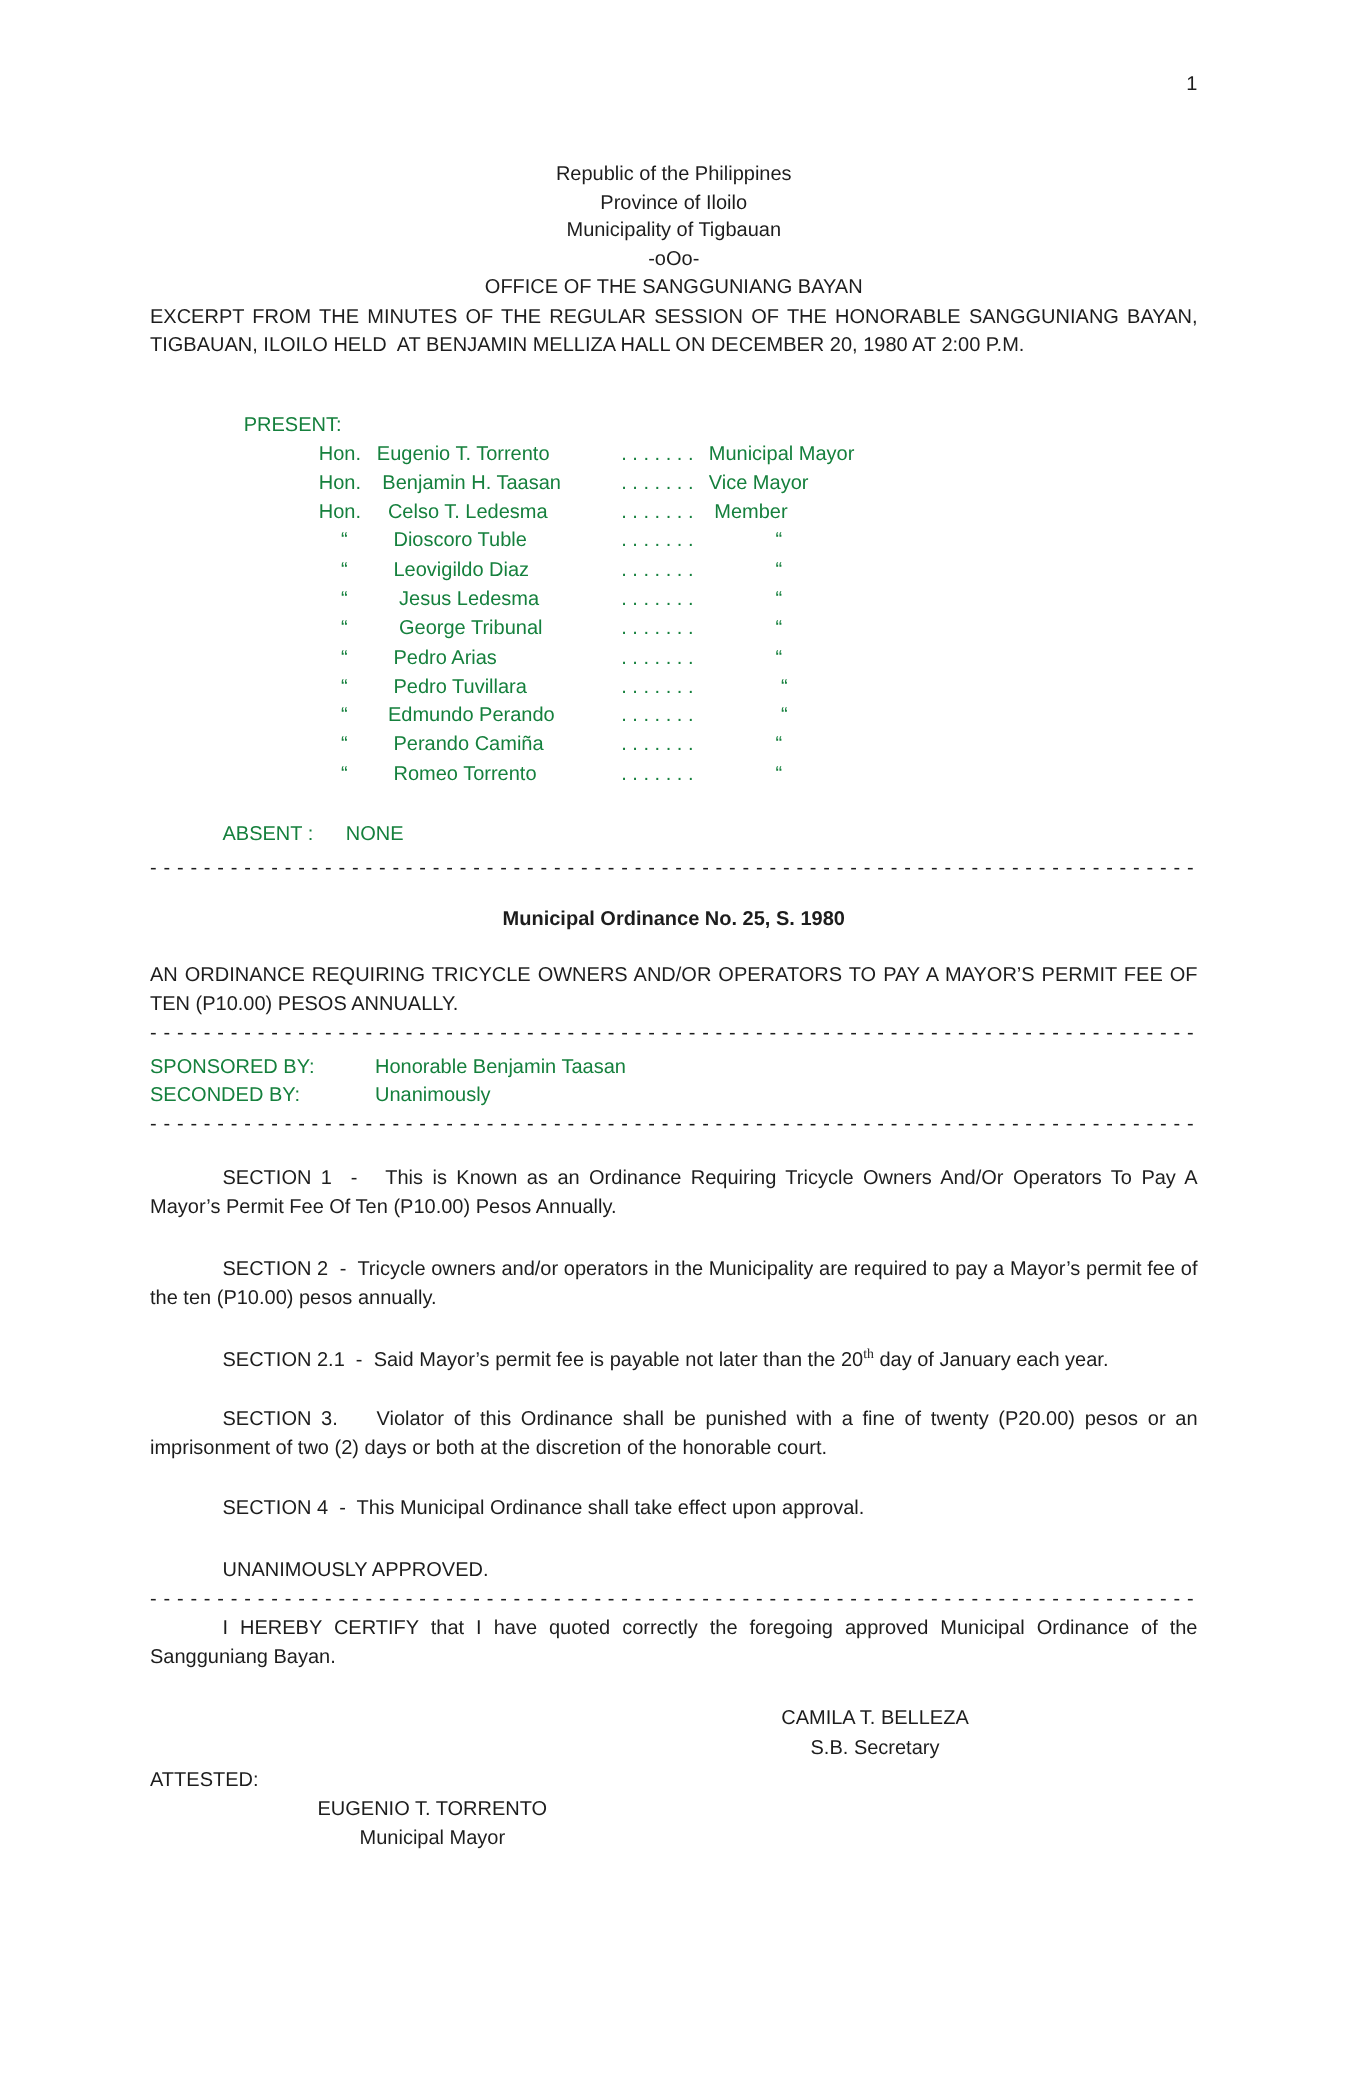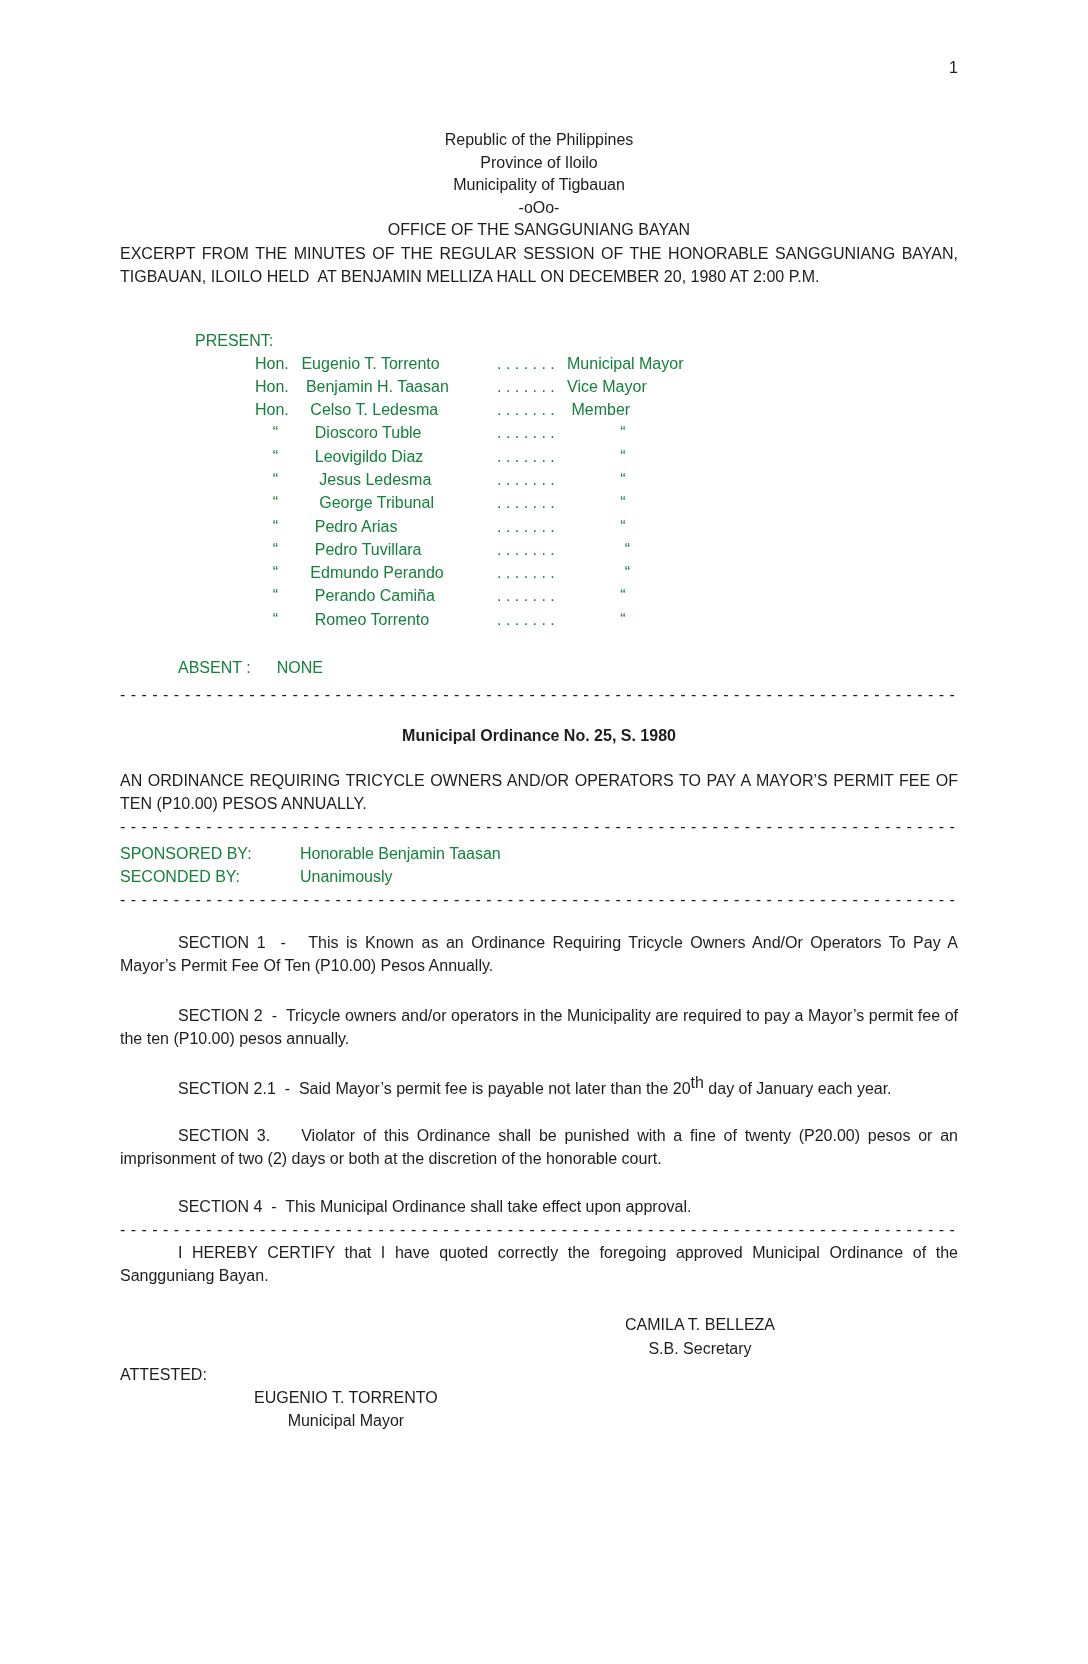--- a/index.html
+++ b/index.html
@@ -31,21 +31,21 @@
   .sponsor-row .lbl{display:inline-block;width:180px;white-space:pre;}
   .sponsor-block{margin-top:4px;}
   .indent{text-indent:58px;}
   .s1{margin-top:20px;}
   .s2{margin-top:27px;}
   .s21{margin-top:27px;}
   .s3{margin-top:24px;}
   .s4{margin-top:25px;}
   .approved{margin-top:27px;padding-left:58px;line-height:23px;}
   .cert{margin-top:0;}
-  sup{font-size:16px;vertical-align:super;line-height:0;}
+  sup{font-size:11px;vertical-align:super;line-height:0;font-family:Liberation Serif, serif;}
   .sig-secretary{margin-top:26px;padding-left:505px;}
   .sig-secretary .inner{display:inline-block;text-align:center;line-height:24px;}
   .attested{margin-top:2px;line-height:23px;}
   .sig-mayor{padding-left:134px;}
   .sig-mayor .inner{display:inline-block;text-align:center;line-height:23px;}
 </style>
 </head>
 <body>
 
 <div class="page">
@@ -165,20 +165,21 @@
   <p class="para indent s1">SECTION 1  -   This is Known as an Ordinance Requiring Tricycle Owners And/Or Operators To Pay A Mayor’s Permit Fee Of Ten (P10.00) Pesos Annually.</p>
 
   <p class="para indent s2">SECTION 2  -  Tricycle owners and/or operators in the Municipality are required to pay a Mayor’s permit fee of the ten (P10.00) pesos annually.</p>
 
   <p class="para indent s21"><span>SECTION 2.1  -  Said Mayor’s permit fee is payable not later than the 20</span><sup>th</sup><span> day of January each year.</span></p>
 
   <p class="para indent s3">SECTION 3.    Violator of this Ordinance shall be punished with a fine of twenty (P20.00) pesos or an imprisonment of two (2) days or both at the discretion of the honorable court.</p>
 
   <p class="para indent s4">SECTION 4  -  This Municipal Ordinance shall take effect upon approval.</p>
 
+  <div class="approved">UNANIMOUSLY APPROVED.</div>
 
   <div class="sep">- - - - - - - - - -  - - - - - - - - - - - - - - - - - - -  - - - - - - - - - - - - - - - - - -  - - - - - - - -  - - - - - - - - - - - - - - - - - - - - - - - - - - - - - - - - - - - - - - - - - - - - - - - - - - - - - - - - - - - - - - - - - - - - - - - - - - - - - - - - - - - - - - - - - - - -</div>
 
   <p class="para indent cert">I HEREBY CERTIFY that I have quoted correctly the foregoing approved Municipal Ordinance of the Sangguniang Bayan.</p>
 
   <div class="sig-secretary">
     <span class="inner">
       <div>CAMILA T. BELLEZA</div>
       <div>S.B.  Secretary</div>
     </span>

